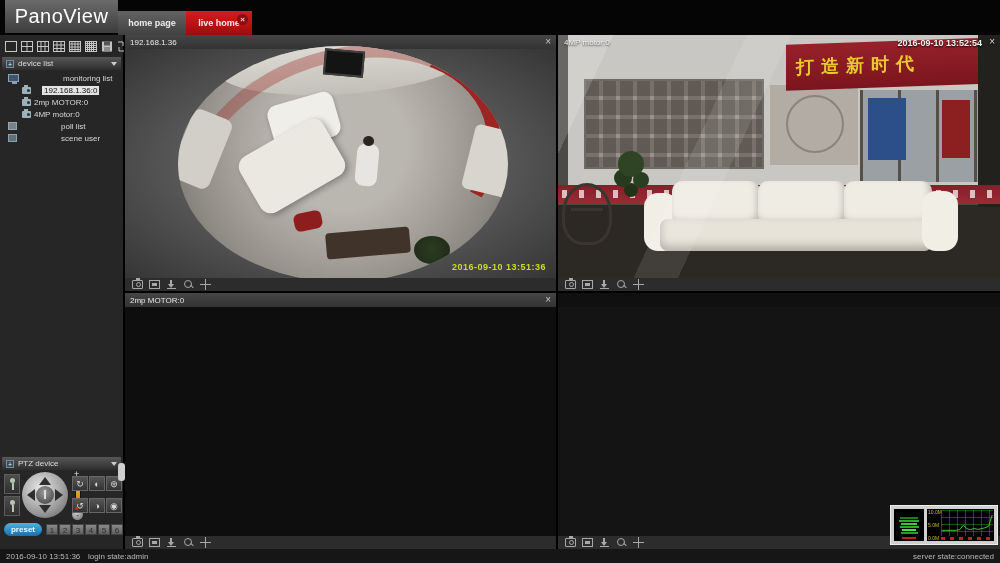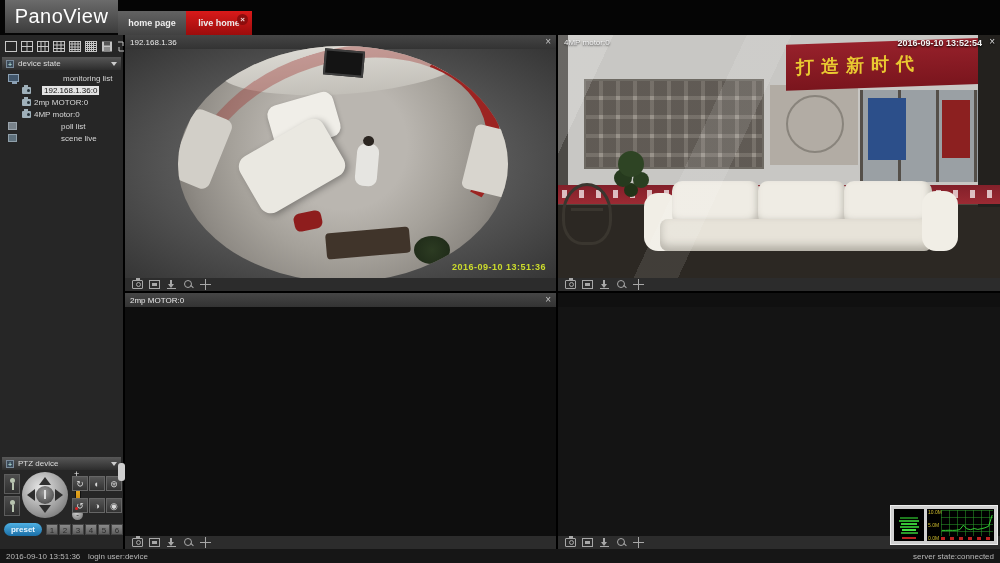--- a/index.html
+++ b/index.html
@@ -280,21 +280,21 @@
       <span class="tbi">
           <svg width="10" height="13">
             <path d="M2 2 L7 2 L7 6" fill="none" stroke="#c6c6c6"></path>
             <path d="M8 11 L3 11 L3 7" fill="none" stroke="#c6c6c6"></path>
           </svg>
         </span>
     </div>
 
     <div class="hdrbar hdr-dev">
       <span class="hdricon"></span>
-      <span>device state</span>
+      <span>device list</span>
       <span class="chev"></span>
     </div>
 
     <div class="tree">
       <div class="titem lvl0">
         <span class="i-monitor"></span>
         <span class="tlabel">monitoring list</span>
       </div>
       <div class="titem lvl1">
         <span class="i-cam"></span>
@@ -307,21 +307,21 @@
       <div class="titem lvl1">
         <span class="i-cam"></span>
         <span class="tlabel">4MP motor:0</span>
       </div>
       <div class="titem lvl0">
         <span class="i-poll"></span>
         <span class="tlabel">poll list</span>
       </div>
       <div class="titem lvl0">
         <span class="i-scene"></span>
-        <span class="tlabel">scene live</span>
+        <span class="tlabel">scene user</span>
       </div>
     </div>
 
     <div class="hdrbar hdr-ptz">
       <span class="hdricon"></span>
       <span>PTZ device</span>
       <span class="chev"></span>
     </div>
 
     <div class="ptzpanel">
@@ -484,17 +484,17 @@
             <i></i>
           </span>
         <span class="fic fic-zm"></span>
         <span class="fic fic-mv"></span>
       </div>
     </div>
   </div>
 
   <div class="statusbar">
     <span class="sb-time">2016-09-10 13:51:36</span>
-    <span class="sb-user">login user:device</span>
+    <span class="sb-user">login state:admin</span>
     <span class="sb-server">server state:connected</span>
   </div>
 
 </div>
 
 </body></html>

